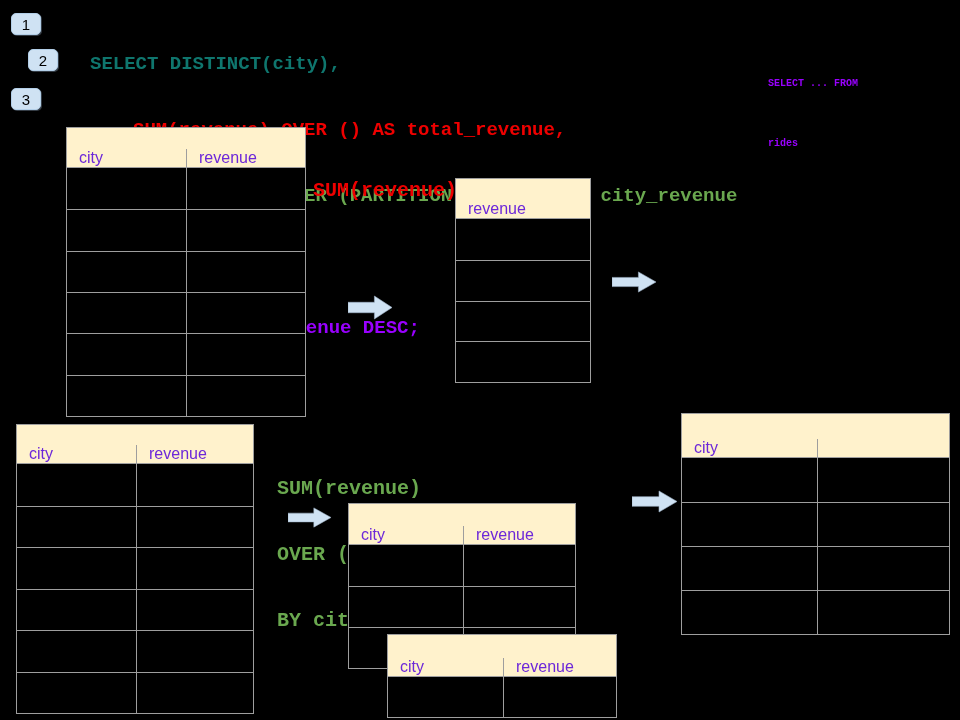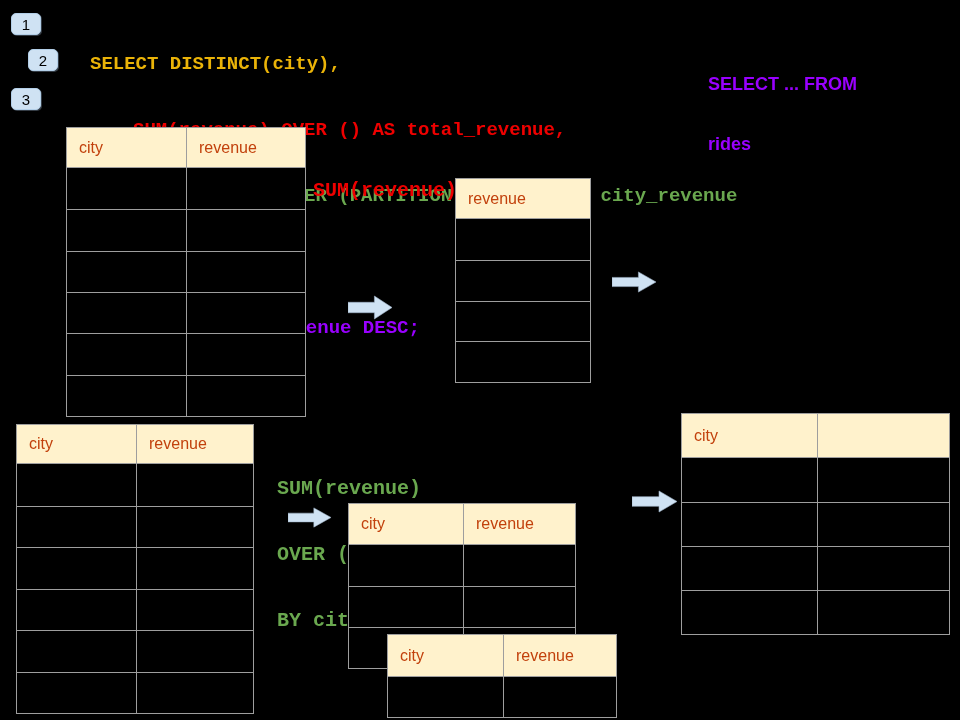--- a/index.html
+++ b/index.html
@@ -19,38 +19,38 @@
   
   .code {
     position:absolute; left:90px; top:9px;
     font-family:"Liberation Mono", monospace; font-weight:bold;
     font-size:19px; line-height:22px; white-space:pre;
   }
   .code .ln2, .code .ln3 { margin-left:43px; }
   .code .ln4 { margin-left:21px; }
   .code .ln5 { margin-left:22px; }
   .side-note {
-    position:absolute; left:708px; top:34px;
-    font-family:Liberation Sans, sans-serif; font-weight:bold;
-    font-size:18px; line-height:20px; white-space:pre;
+    position:absolute; left:768px; top:34px;
+    font-family:Liberation Mono, monospace; font-weight:bold;
+    font-size:10px; line-height:20px; white-space:pre;
   }
   .ann {
     position:absolute; font-family:"Liberation Mono", monospace;
     font-weight:bold; font-size:20px; line-height:22px; white-space:pre;
   }
   .ann-total { left:313px; top:136px; }
   .ann-part  { left:277px; top:434px; }
   
   .tbl {
     position:absolute; display:flex; flex-direction:column;
     background:#000; border:1px solid #9e9e9e;
   }
   .thead {
     flex:0 0 var(--hh); display:flex; background:#fff2cc;
-    border-bottom:1px solid #9e9e9e; color:#c2410c; font-size:16px;
+    border-bottom:1px solid #9e9e9e; color:#6d28d9; font-size:16px;align-items:flex-end;
   }
   .hcell { flex:1; display:flex; align-items:center; padding-left:12px; overflow:hidden; }
   .hcell.first { flex:0 0 var(--col1); border-right:1px solid #9e9e9e; }
   .tbody { flex:1; display:grid; grid-auto-rows:1fr; }
   .trow { display:flex; }
   .trow:not(:first-child) { border-top:1px solid #9e9e9e; }
   .tcell { flex:1; }
   .tcell.first { flex:0 0 var(--col1); border-right:1px solid #9e9e9e; }
   
   .arrow { position:absolute; }
@@ -65,21 +65,21 @@
     <span>1</span>
   </div>
   <div class="badge" style="left:28px;top:49px;">
     <span>2</span>
   </div>
   <div class="badge" style="left:11px;top:88px;">
     <span>3</span>
   </div>
 
   <div class="code">
-    <div class="ln1" style="color: #eab308;">SELECT DISTINCT(city),</div>
+    <div class="ln1" style="color: #0f766e;">SELECT DISTINCT(city),</div>
     <div class="ln2" style="color: rgb(238, 0, 0);">SUM(revenue) OVER () AS total_revenue,</div>
     <div class="ln3" style="color: rgb(106, 168, 79);">SUM(revenue) OVER (PARTITION BY city) as city_revenue</div>
     <div class="ln4" style="color: rgb(153, 0, 255);">FROM rides</div>
     <div class="ln5" style="color: rgb(153, 0, 255);">ORDER by city_revenue DESC;</div>
   </div>
 
   <div class="side-note" style="color: rgb(153, 0, 255);">
     <div>SELECT ... FROM</div>
     <div>rides</div>
   </div>

